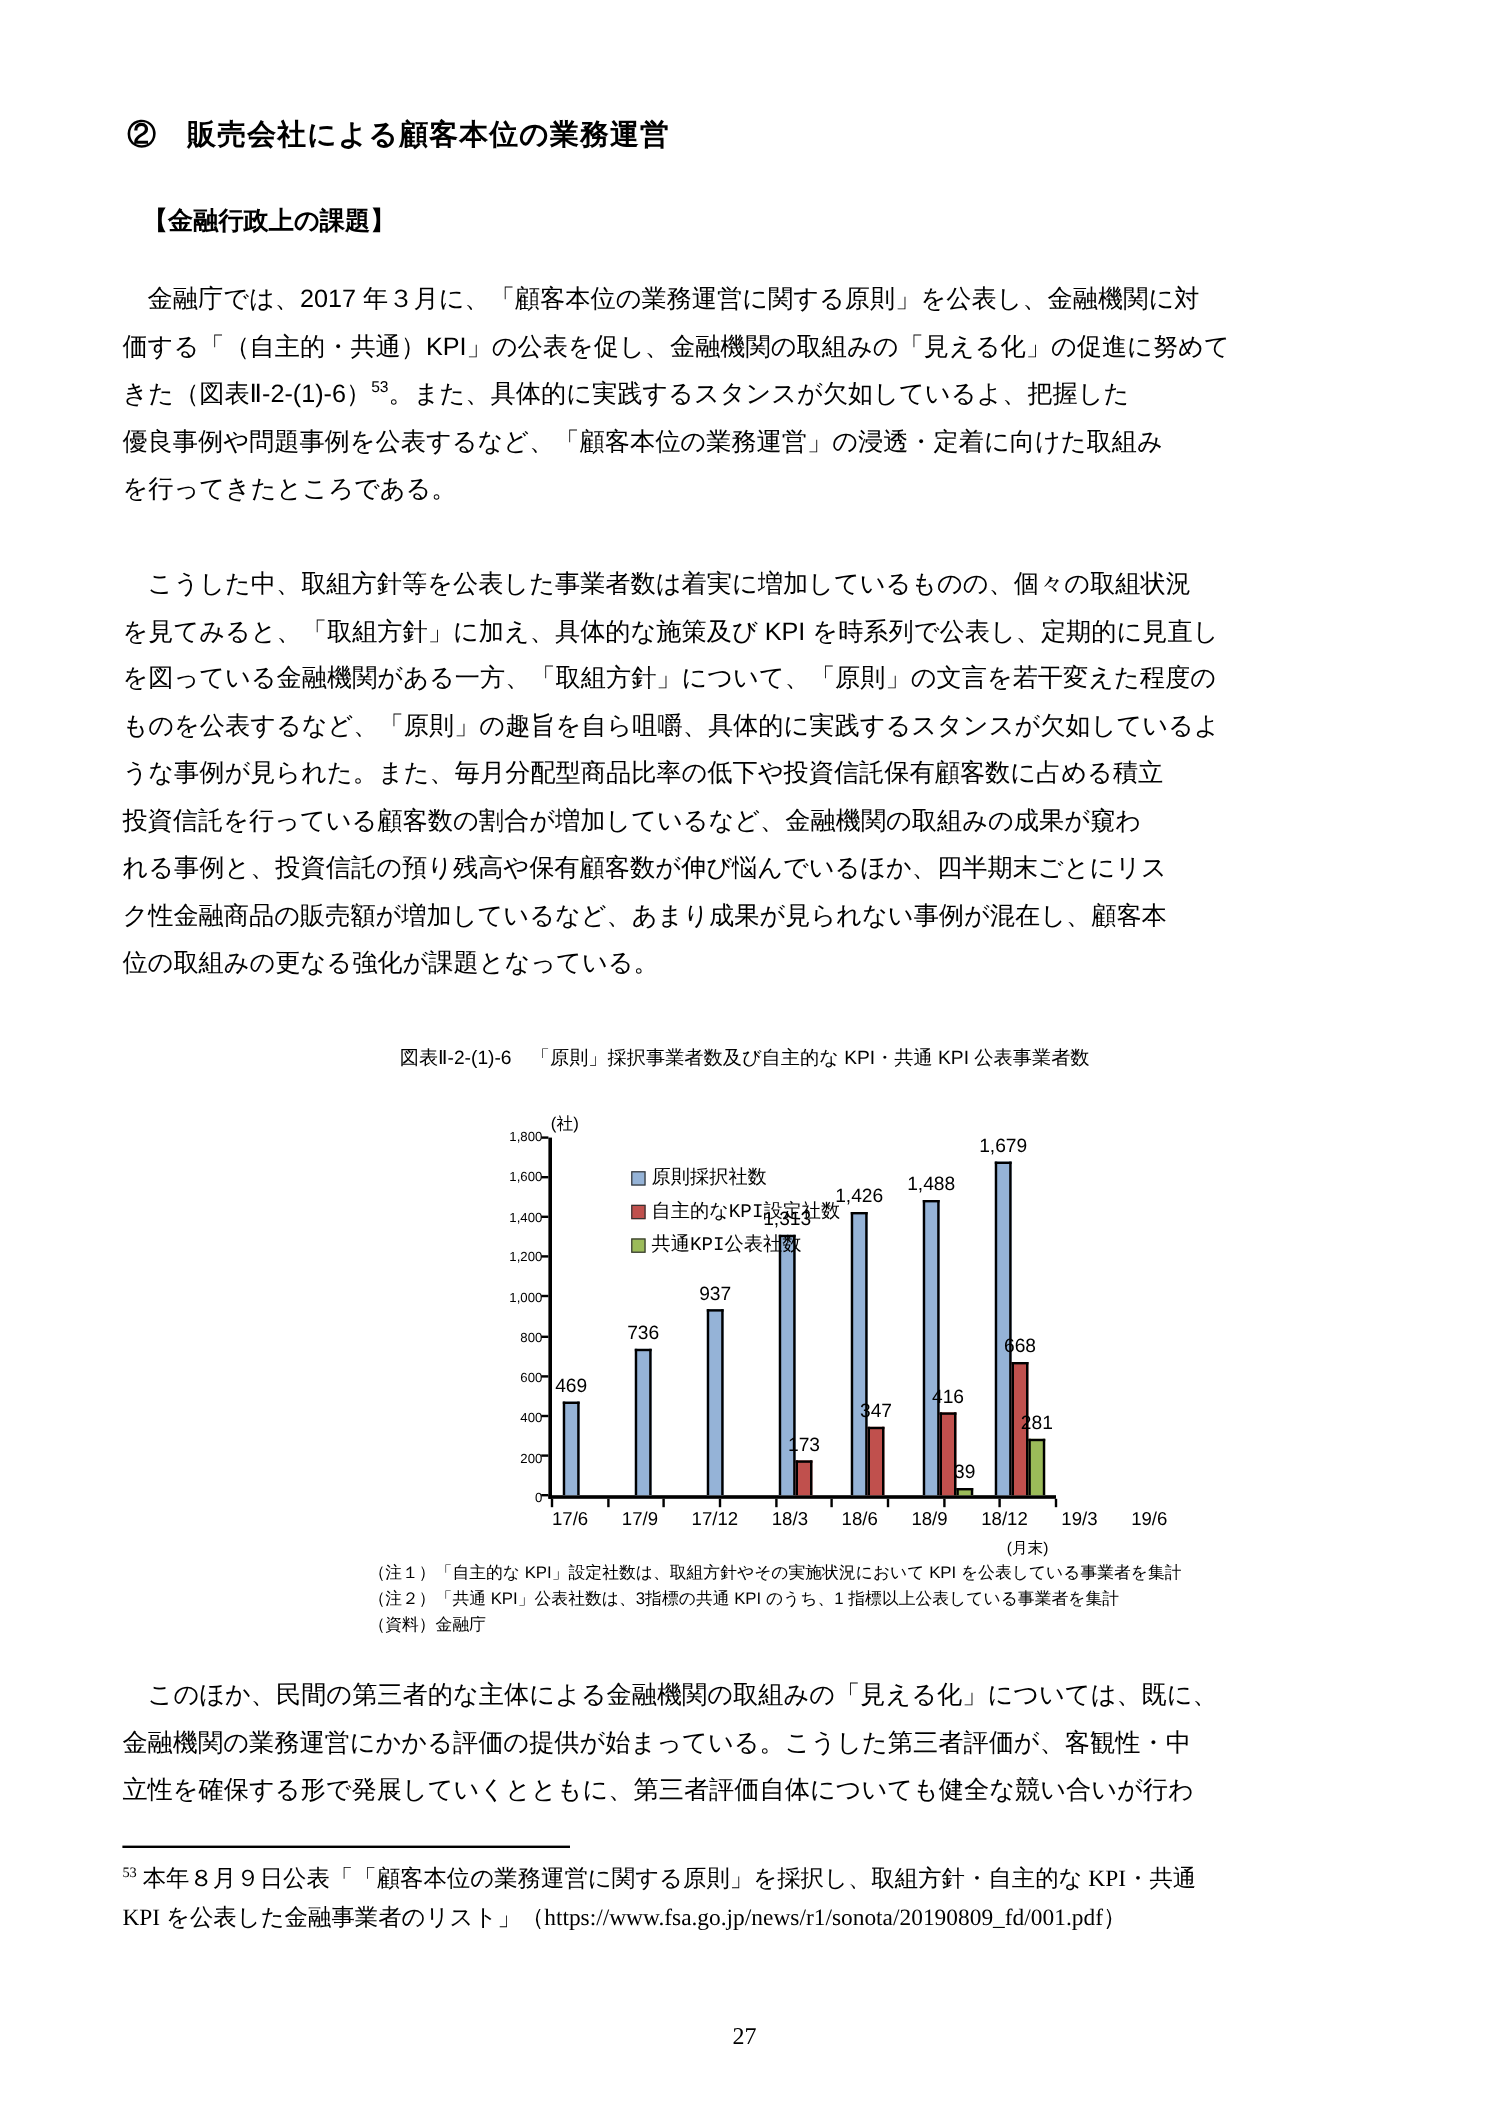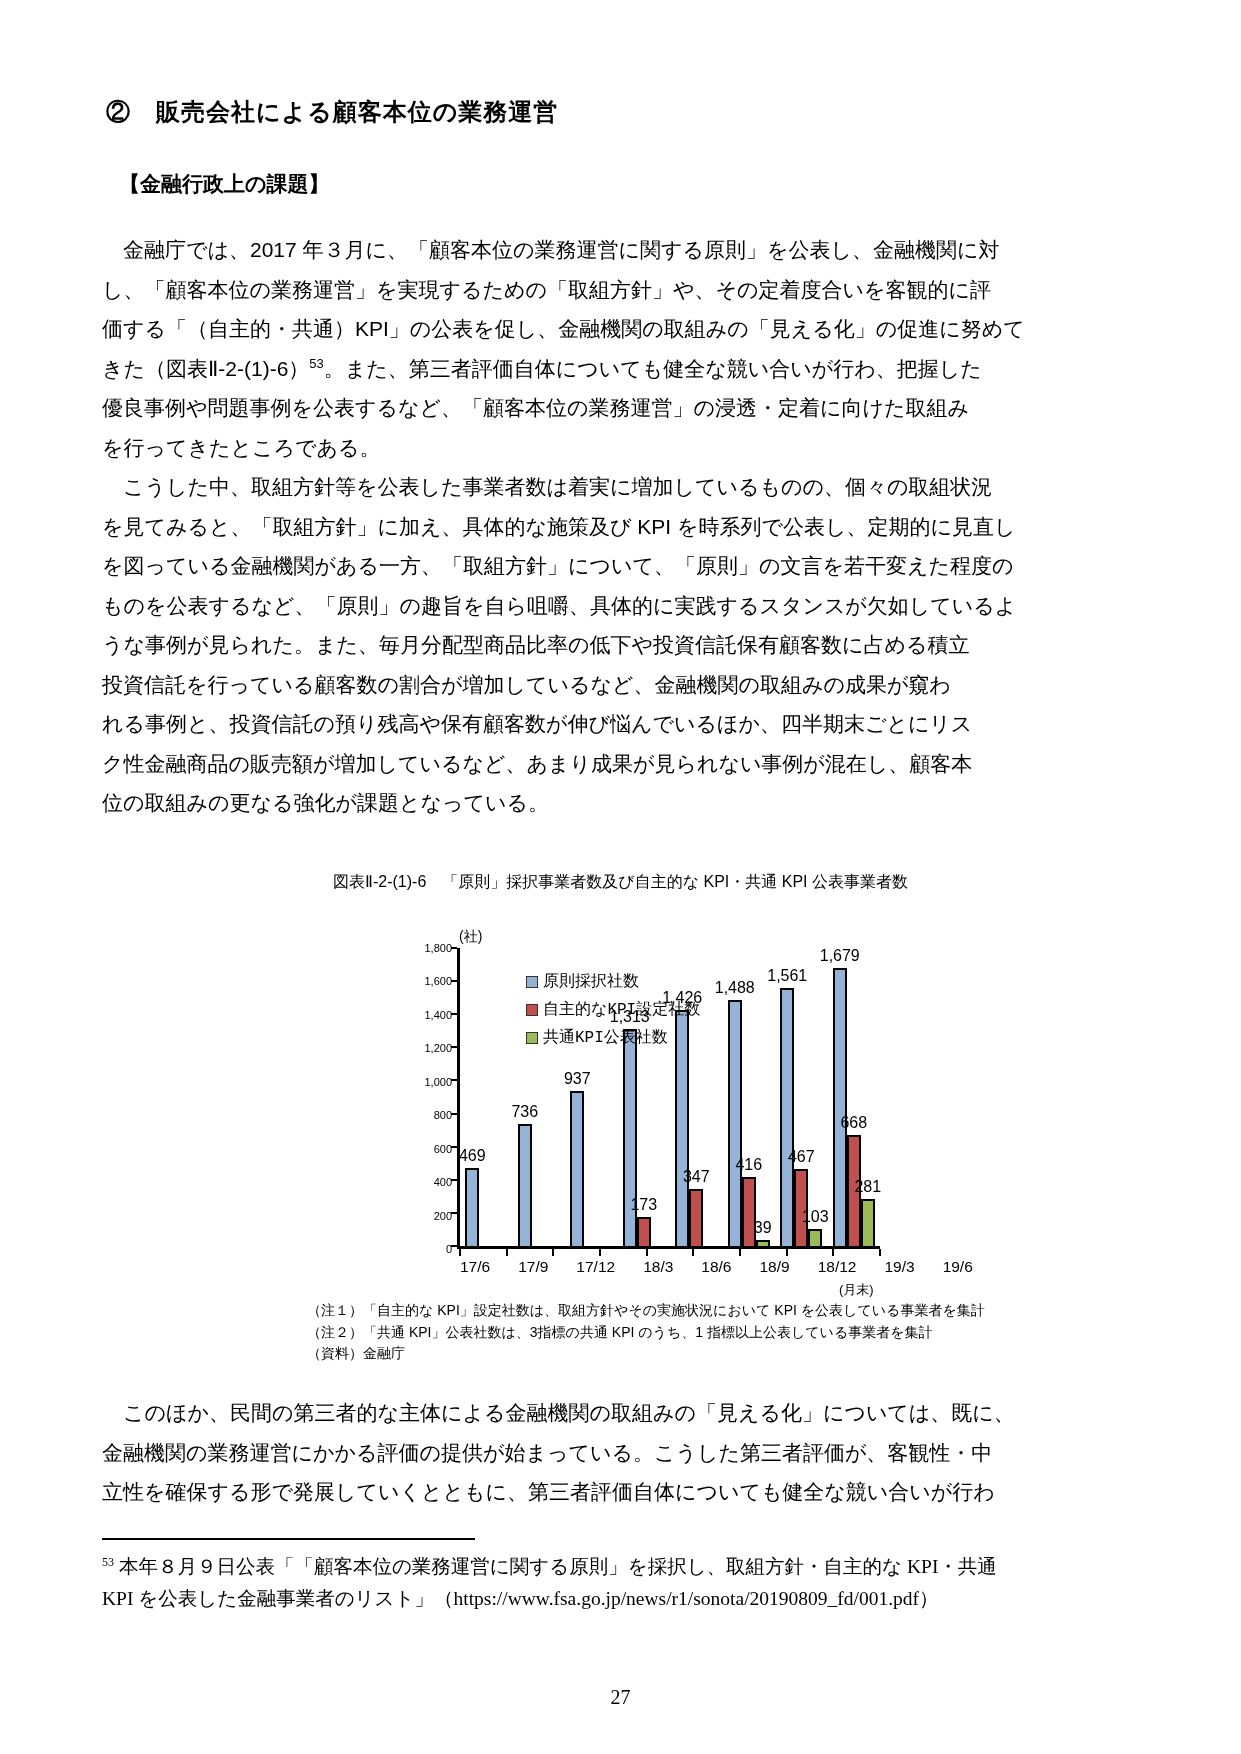--- a/index.html
+++ b/index.html
@@ -54,23 +54,22 @@
 </head>
 <body>
 
 <div class="page">
 
   <div class="h1">②　販売会社による顧客本位の業務運営</div>
   <div class="h2">【金融行政上の課題】</div>
 
   <div class="body-para p1">
     <div class="line">　金融庁では、2017 年３月に、「顧客本位の業務運営に関する原則」を公表し、金融機関に対</div>
-    <div class="line">し、「顧客本位の業務運営」を実現するための「取組方針」や、その定着度合いを客観的に評</div>
     <div class="line">価する「（自主的・共通）KPI」の公表を促し、金融機関の取組みの「見える化」の促進に努めて</div>
-    <div class="line"><span>きた（図表Ⅱ-2-(1)-6）</span><sup class="fn-ref">53</sup><span>。また、第三者評価自体についても健全な競い合いが行わ、把握した</span></div>
+    <div class="line"><span>きた（図表Ⅱ-2-(1)-6）</span><sup class="fn-ref">53</sup><span>。また、具体的に実践するスタンスが欠如しているよ、把握した</span></div>
     <div class="line">優良事例や問題事例を公表するなど、「顧客本位の業務運営」の浸透・定着に向けた取組み</div>
     <div class="line">を行ってきたところである。</div>
   </div>
 
   <div class="body-para p2">
     <div class="line">　こうした中、取組方針等を公表した事業者数は着実に増加しているものの、個々の取組状況</div>
     <div class="line">を見てみると、「取組方針」に加え、具体的な施策及び KPI を時系列で公表し、定期的に見直し</div>
     <div class="line">を図っている金融機関がある一方、「取組方針」について、「原則」の文言を若干変えた程度の</div>
     <div class="line">ものを公表するなど、「原則」の趣旨を自ら咀嚼、具体的に実践するスタンスが欠如しているよ</div>
     <div class="line">うな事例が見られた。また、毎月分配型商品比率の低下や投資信託保有顧客数に占める積立</div>
@@ -149,34 +148,20 @@
               <div class="bar" style="height: 82.6667%; background-color: rgb(149, 179, 215);"></div>
               <div class="bar-value" style="bottom: calc(82.6667% + 3px);">1,488</div>
             </div>
             <div class="bar-slot">
               <div class="bar" style="height: 23.1111%; background-color: rgb(192, 80, 77);"></div>
               <div class="bar-value" style="bottom: calc(23.1111% + 3px);">416</div>
             </div>
             <div class="bar-slot">
               <div class="bar" style="height: 2.16667%; background-color: rgb(155, 187, 89);"></div>
               <div class="bar-value" style="bottom: calc(2.16667% + 3px);">39</div>
-            </div>
-          </div>
-          <div class="bar-group">
-            <div class="bar-slot">
-              <div class="bar" style="height: 86.7222%; background-color: rgb(149, 179, 215);"></div>
-              <div class="bar-value" style="bottom: calc(86.7222% + 3px);">1,561</div>
-            </div>
-            <div class="bar-slot">
-              <div class="bar" style="height: 25.9444%; background-color: rgb(192, 80, 77);"></div>
-              <div class="bar-value" style="bottom: calc(25.9444% + 3px);">467</div>
-            </div>
-            <div class="bar-slot">
-              <div class="bar" style="height: 5.72222%; background-color: rgb(155, 187, 89);"></div>
-              <div class="bar-value" style="bottom: calc(5.72222% + 3px);">103</div>
             </div>
           </div>
           <div class="bar-group">
             <div class="bar-slot">
               <div class="bar" style="height: 93.2778%; background-color: rgb(149, 179, 215);"></div>
               <div class="bar-value" style="bottom: calc(93.2778% + 3px);">1,679</div>
             </div>
             <div class="bar-slot">
               <div class="bar" style="height: 37.1111%; background-color: rgb(192, 80, 77);"></div>
               <div class="bar-value" style="bottom: calc(37.1111% + 3px);">668</div>

